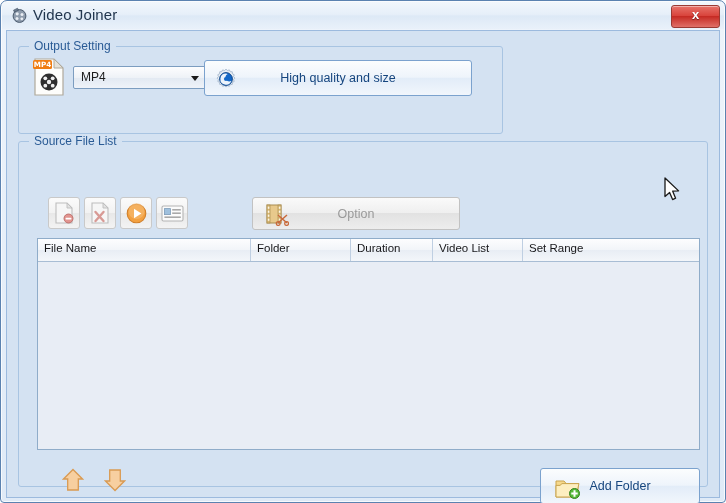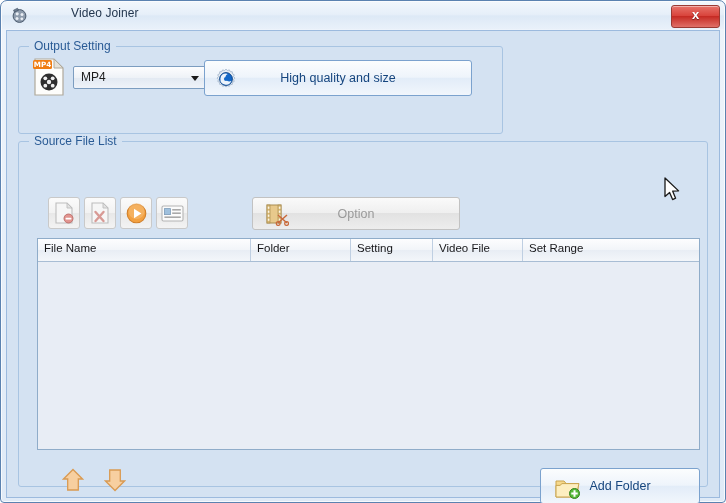--- a/index.html
+++ b/index.html
@@ -29,24 +29,23 @@
     width: 722px; height: 27px;
     background: linear-gradient(to bottom, #f2f7fc 0%, #e6eff9 46%, #dde9f6 52%, #e9f1fa 100%);
     border-radius: 6px 6px 0 0;
   }
   #title-icon {
     position: absolute; left: 9px; top: 5px;
     width: 17px; height: 17px;
   }
   #title-text {
     position: absolute; left: 31px; top: 4px;
-    font-size: 12px; color: #22364e;
+    font-size: 15px; color: #22364e;
     letter-spacing: .1px;
     white-space: nowrap;
-    margin-left: 38px;
   }
   #close-btn {
     position: absolute;
     right: 4px; top: 3px;
     width: 47px; height: 21px;
     border: 1px solid #9a3a33;
     border-radius: 3px;
     background: linear-gradient(to bottom, #e8736a 0%, #d8423a 48%, #c62b24 50%, #e07068 100%);
     box-shadow: inset 0 1px 0 rgba(255,255,255,0.45);
     cursor: pointer;
@@ -322,22 +321,22 @@
           <circle cx="21.6" cy="20.5" r="1.9" fill="none" stroke="#c96a3b" stroke-width="1.3"></circle>
         </svg>
         <div class="lbl">Option</div>
       </div>
 
 
       <div id="filelist">
         <div id="list-header">
           <div class="th" style="width:213px">File Name</div>
           <div class="th" style="width:100px">Folder</div>
-          <div class="th" style="width:82px">Setting</div>
-          <div class="th" style="width:90px">Video File</div>
+          <div class="th" style="width:82px">Duration</div>
+          <div class="th" style="width:90px">Video List</div>
           <div class="th" style="width:108px;border-right:none">Set Range</div>
         </div>
         <div id="list-body"></div>
       </div>
 
       <svg id="move-up" viewBox="0 0 22 24">
         <path d="M11 1.5 L20.5 11 h-4.2 v11 h-10.6 v-11 h-4.2 z" fill="#f7cfa0" stroke="#d99a52" stroke-width="1.3"></path>
       </svg>
       <svg id="move-down" viewBox="0 0 22 24">
         <path d="M11 22.5 L1.5 13 h4.2 v-11 h10.6 v11 h4.2 z" fill="#f7cfa0" stroke="#d99a52" stroke-width="1.3"></path>

